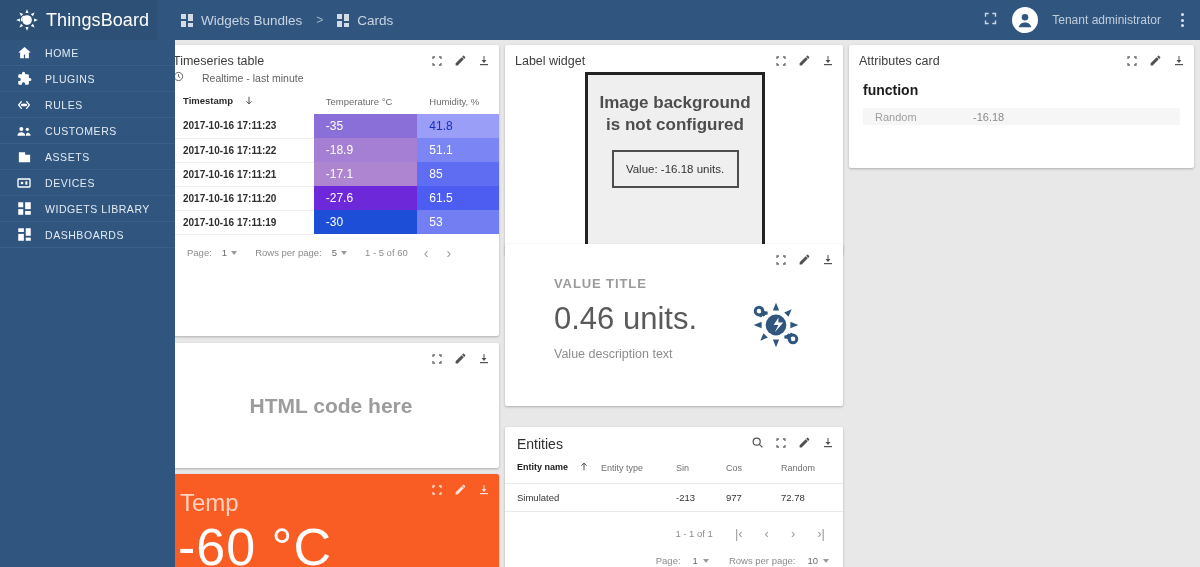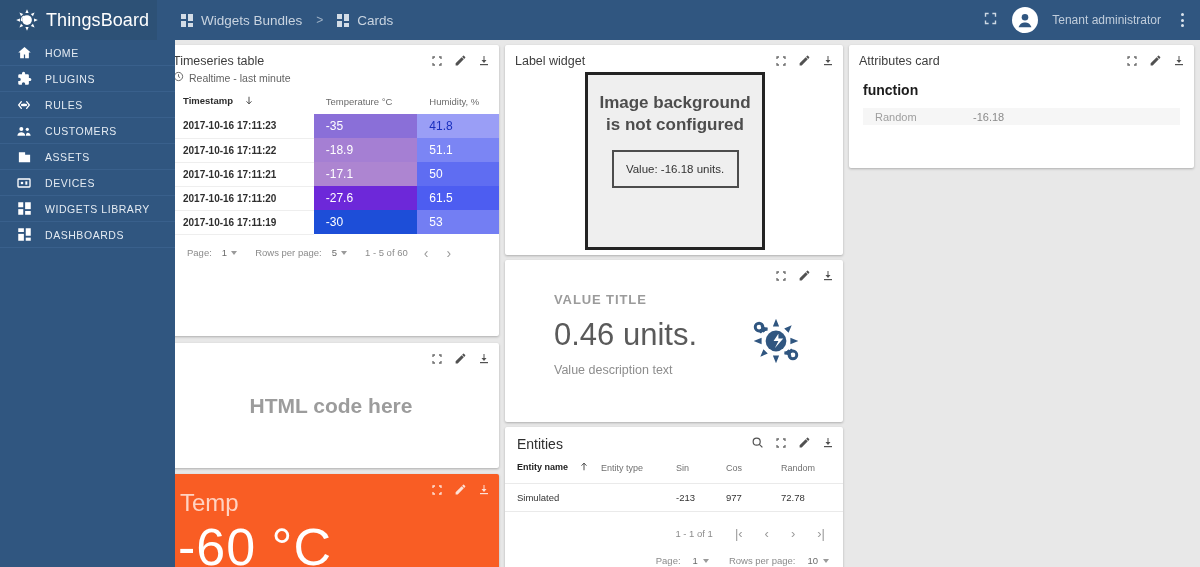--- a/index.html
+++ b/index.html
@@ -85,21 +85,21 @@
   }
   .wtools {
     position: absolute; right: 9px; top: 8px;
     display: flex; align-items: center; gap: 11px;
   }
   .wtools .ti { cursor: pointer; opacity: .82; }
 
   
   #w-timeseries { left: 6px; top: 5px; width: 336px; height: 291px; }
   .tsub {
-    display: flex; align-items: center; gap: 5px;
+    display: flex; align-items: center; gap: 18px;
     padding: 3px 0 0 10px; font-size: 10.5px; color: #636363;
   }
   table.tstab { width: 100%; border-collapse: collapse; margin-top: 7px; }
   table.tstab th {
     font-size: 9.5px; font-weight: 400; color: #6b6b6b;
     text-align: left; padding: 4px 0 6px 0; white-space: nowrap;
   }
   table.tstab th.c0 { padding-left: 20px; font-weight: 700; color: #2b2b2b; }
   table.tstab th.c1 { padding-left: 12px; }
   table.tstab th.c2 { padding-left: 12px; }
@@ -148,21 +148,21 @@
     text-align: center; font-size: 17px; font-weight: 700; color: #4d4d4d;
     line-height: 22px; padding-top: 17px;
   }
   #lbl-box .valbox {
     margin: 14px auto 0; width: 127px; height: 38px;
     border: 2px solid #4d4d4d; display: flex; align-items: center;
     justify-content: center; font-size: 11.5px; color: #333;
   }
 
   
-  #w-value { left: 348px; top: 220px; width: 338px; height: 162px; }
+  #w-value { left: 348px; top: 204px; width: 338px; height: 162px; }
   #w-value .vt {
     padding: 32px 0 0 49px; font-size: 13px; font-weight: 700;
     color: #9b9b9b; letter-spacing: .9px;
   }
   #w-value .vv {
     padding: 10px 0 0 49px; font-size: 31px; color: #5a5a5a; font-weight: 300;
   }
   #w-value .vd { padding: 10px 0 0 49px; font-size: 12.5px; color: #8d8d8d; }
   #w-value .tblogo { position: absolute; right: 38px; top: 52px; }
 
@@ -406,21 +406,21 @@
             <td class="c2" style="background: rgb(154, 158, 246); color: rgb(26, 47, 190);">41.8</td>
           </tr>
           <tr>
             <td class="c0">2017-10-16 17:11:22</td>
             <td class="c1" style="background: rgb(165, 127, 211); color: rgb(255, 255, 255);">-18.9</td>
             <td class="c2" style="background: rgb(123, 133, 244); color: rgb(255, 255, 255);">51.1</td>
           </tr>
           <tr>
             <td class="c0">2017-10-16 17:11:21</td>
             <td class="c1" style="background: rgb(173, 133, 209); color: rgb(255, 255, 255);">-17.1</td>
-            <td class="c2" style="background: rgb(95, 109, 242); color: rgb(255, 255, 255);">50</td>
+            <td class="c2" style="background: rgb(95, 109, 242); color: rgb(255, 255, 255);">85</td>
           </tr>
           <tr>
             <td class="c0">2017-10-16 17:11:20</td>
             <td class="c1" style="background: #6d28d9; color: rgb(255, 255, 255);">-27.6</td>
             <td class="c2" style="background: rgb(77, 93, 241); color: rgb(255, 255, 255);">61.5</td>
           </tr>
           <tr>
             <td class="c0">2017-10-16 17:11:19</td>
             <td class="c1" style="background: #1d4ed8; color: rgb(255, 255, 255);">-30</td>
             <td class="c2" style="background: rgb(115, 126, 243); color: rgb(255, 255, 255);">53</td>

